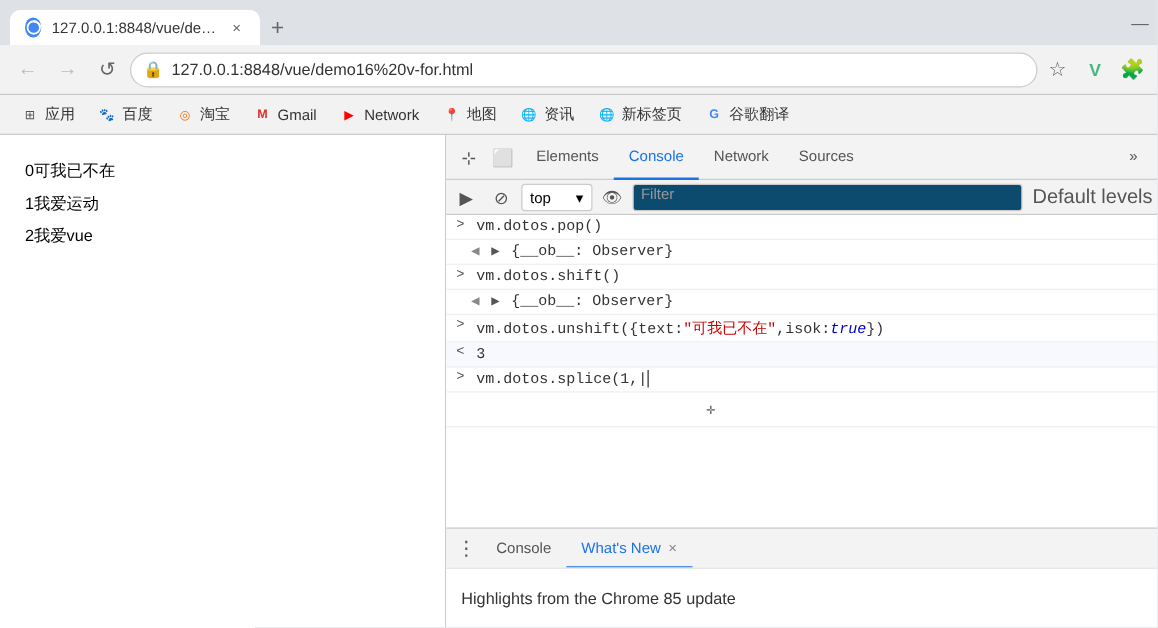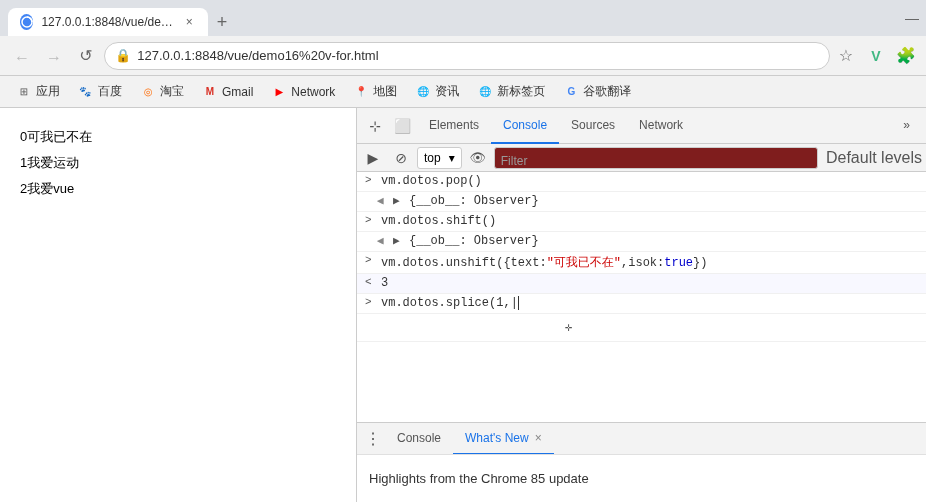--- a/index.html
+++ b/index.html
@@ -48,33 +48,33 @@
     .devtools { width: 570px; background: #fff; border-left: 1px solid #ccc; display: flex; flex-direction: column; }
     .devtools-tabs { display: flex; align-items: center; background: #f3f3f3; border-bottom: 1px solid #ccc; height: 36px; padding: 0 4px; gap: 0; }
     .devtools-tab-icon { width: 28px; height: 28px; display: flex; align-items: center; justify-content: center; cursor: pointer; color: #555; font-size: 14px; border-radius: 4px; }
     .devtools-tab { padding: 0 12px; height: 36px; display: flex; align-items: center; font-size: 12px; color: #555; cursor: pointer; border-bottom: 2px solid transparent; }
     .devtools-tab.active { color: #1a73e8; border-bottom: 2px solid #1a73e8; }
     .devtools-more { margin-left: auto; }
 
     
     .console-toolbar { display: flex; align-items: center; height: 28px; background: #f3f3f3; border-bottom: 1px solid #ccc; padding: 0 4px; gap: 4px; }
     .console-toolbar-btn { width: 24px; height: 24px; display: flex; align-items: center; justify-content: center; cursor: pointer; color: #555; font-size: 14px; border-radius: 4px; }
-    .context-select { display: flex; align-items: center; border: 1px solid #ccc; border-radius: 3px; background: #fff; padding: 0 6px; height: 22px; gap: 8px; font-size: 12px; cursor: pointer; }
+    .context-select { display: flex; align-items: center; border: 1px solid #ccc; border-radius: 3px; background: #fff; padding: 0 6px; height: 22px; gap: 20px; font-size: 12px; cursor: pointer; }
     .eye-icon-btn { width: 24px; height: 24px; display: flex; align-items: center; justify-content: center; cursor: pointer; color: #555; }
-    .filter-bar { flex: 1; height: 22px; border: 1px solid #ccc; border-radius: 3px; background: #7f1d1d; padding: 0 6px; font-size: 12px; color: #999; display: flex; align-items: flex-end; }
+    .filter-bar { flex: 1; height: 22px; border: 1px solid #ccc; border-radius: 3px; background: #0c4a6e; padding: 0 6px; font-size: 12px; color: #999; display: flex; align-items: flex-start; }
     .default-levels { font-size: 16px; color: #555; margin-left: 4px; }
 
     
     .console-output { flex: 1; overflow-y: auto; background: #fff; font-family: 'Consolas', 'Courier New', monospace; font-size: 12px; }
     .console-line { display: flex; align-items: flex-start; padding: 2px 4px 2px 8px; border-bottom: 1px solid #f0f0f0; min-height: 20px; }
     .console-arrow { color: #555; margin-right: 4px; font-size: 11px; width: 12px; flex-shrink: 0; }
     .console-arrow.expand { color: #888; }
     .console-text { color: #333; }
     .console-text .red { color: #c00; }
-    .console-text .blue { color: #00c; }
+    .console-text .blue { color: #00c; font-style: italic; }
     .console-indented { padding-left: 20px; }
     .result-line { background: #f8f8ff; }
 
     
     .bottom-tabs { display: flex; align-items: center; height: 32px; background: #f3f3f3; border-top: 1px solid #ccc; padding: 0 4px; }
     .bottom-tab-menu { width: 24px; height: 24px; display: flex; align-items: center; justify-content: center; cursor: pointer; color: #555; font-size: 16px; }
     .bottom-tab { display: flex; align-items: center; gap: 6px; padding: 0 12px; height: 32px; font-size: 12px; color: #555; cursor: pointer; border-bottom: 2px solid transparent; }
     .bottom-tab.active { color: #1a73e8; border-bottom: 2px solid #1a73e8; }
     .bottom-tab .close-btn { color: #888; font-size: 12px; }
 
@@ -184,24 +184,24 @@
       <div class="devtools-tabs">
         <div class="devtools-tab-icon">⊹</div>
         <div class="devtools-tab-icon">⬜</div>
         <div class="devtools-tab">
           <span>Elements</span>
         </div>
         <div class="devtools-tab active">
           <span>Console</span>
         </div>
         <div class="devtools-tab">
+          <span>Network</span>
+        </div>
+        <div class="devtools-tab">
           <span>Sources</span>
-        </div>
-        <div class="devtools-tab">
-          <span>Network</span>
         </div>
         <div class="devtools-tab devtools-more">
           <span>»</span>
         </div>
       </div>
 
       <div class="console-toolbar">
         <div class="console-toolbar-btn">▶</div>
         <div class="console-toolbar-btn">⊘</div>
         <div class="context-select">

